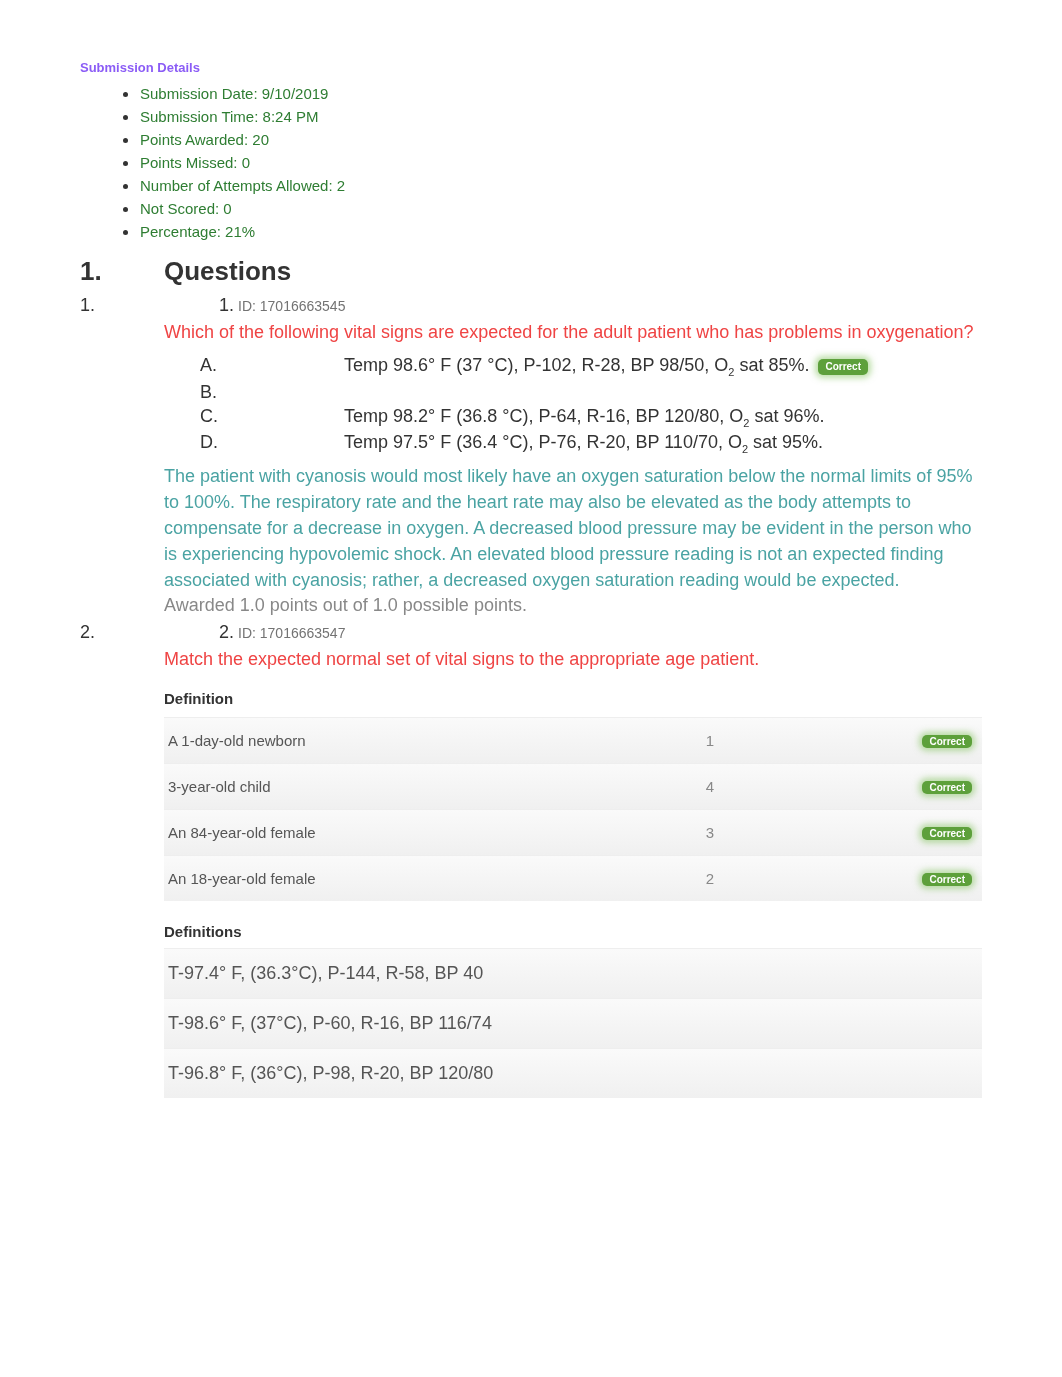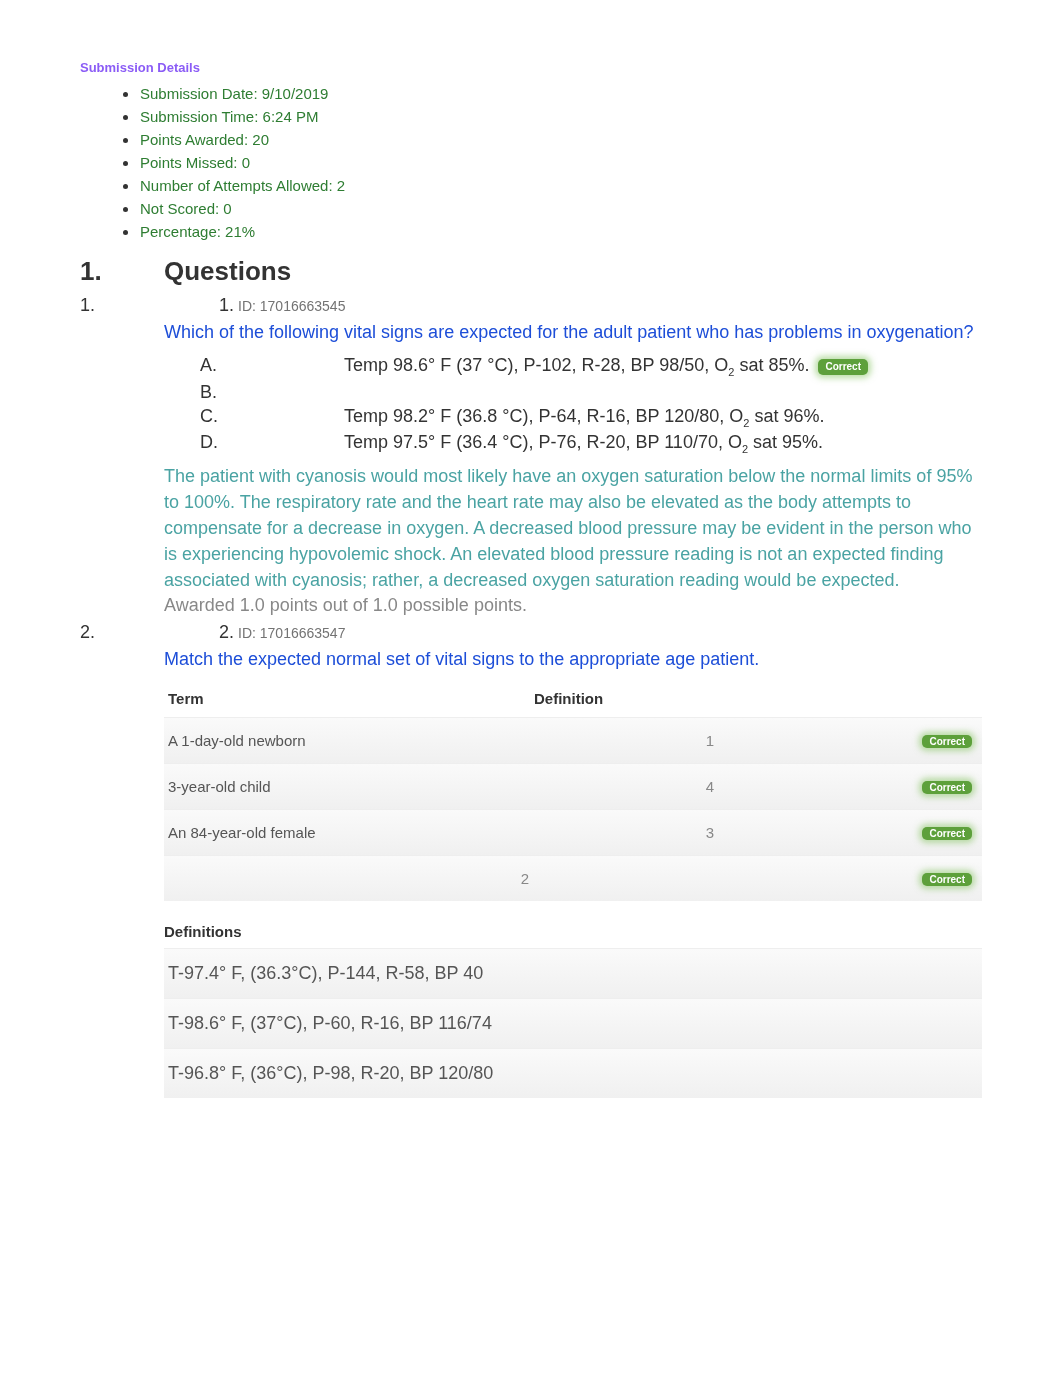--- a/index.html
+++ b/index.html
@@ -57,21 +57,21 @@
     display: inline-block;
   }
   .q-id {
     color: #737373;
     font-size: 14px;
     font-family: Verdana, Geneva, sans-serif;
   }
   .q-text {
     font-family: 'Helvetica Neue', Arial, sans-serif;
     font-size: 18px;
-    color: #1d4ed8;
+    color: #ef4444;
     margin: 4px 0 8px 84px;
     line-height: 1.4;
   }
   .options {
     margin-left: 84px;
   }
   .opt-row {
     display: flex;
     align-items: baseline;
     font-family: 'Helvetica Neue', Arial, sans-serif;
@@ -158,21 +158,21 @@
     font-size: 18px;
     color: #555;
   }
 </style>
 </head>
 <body>
 
 <div class="submission-title">Submission Details</div>
 <ul class="sub-list">
   <li>Submission Date: 9/10/2019</li>
-  <li>Submission Time: 6:24 PM</li>
+  <li>Submission Time: 8:24 PM</li>
   <li>Points Awarded: 20</li>
   <li>Points Missed: 0</li>
   <li>Number of Attempts Allowed: 2</li>
   <li>Not Scored: 0</li>
   <li>Percentage: 21%</li>
 </ul>
 
 <h1 class="section">
   <span class="num">1.</span>
   <span>Questions</span>
@@ -215,39 +215,39 @@
 
 <div class="q-row">
   <span class="q-outer">2.</span>
   <span class="q-inner">2.</span>
   <span class="q-id">ID: 17016663547</span>
 </div>
 <div class="q-text">Match the expected normal set of vital signs to the appropriate age patient.</div>
 
 <div class="match-table">
   <div class="match-head">
-    <div class="col-term">Term</div>
     <div class="col-def">Definition</div>
   </div>
   <div class="match-row">
     <div class="col-term">A 1-day-old newborn</div>
     <div class="col-ans">1</div>
     <div class="col-tag"><span class="correct-tag">Correct</span></div>
   </div>
   <div class="match-row">
     <div class="col-term">3-year-old child</div>
     <div class="col-ans">4</div>
     <div class="col-tag"><span class="correct-tag">Correct</span></div>
   </div>
   <div class="match-row">
     <div class="col-term">An 84-year-old female</div>
     <div class="col-ans">3</div>
     <div class="col-tag"><span class="correct-tag">Correct</span></div>
   </div>
   <div class="match-row">
+    <div class="col-term">An 18-year-old female</div>
     <div class="col-ans">2</div>
     <div class="col-tag"><span class="correct-tag">Correct</span></div>
   </div>
 </div>
 
 <div class="defs-title">Definitions</div>
 <div class="def-row">T-97.4° F, (36.3°C), P-144, R-58, BP 40</div>
 <div class="def-row">T-98.6° F, (37°C), P-60, R-16, BP 116/74</div>
 <div class="def-row">T-96.8° F, (36°C), P-98, R-20, BP 120/80</div>
 

